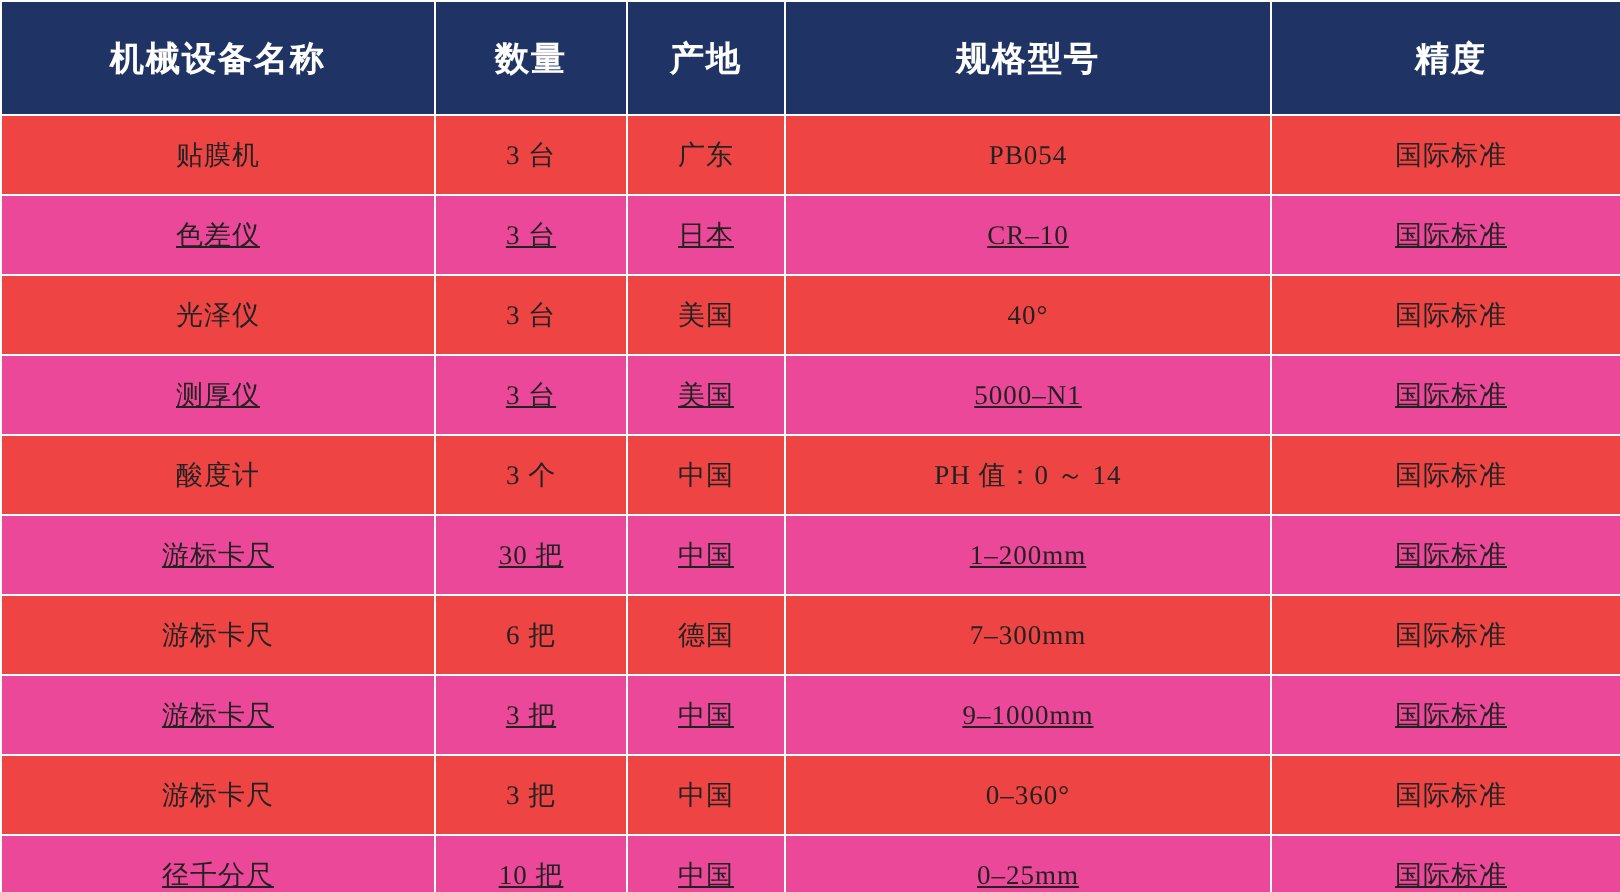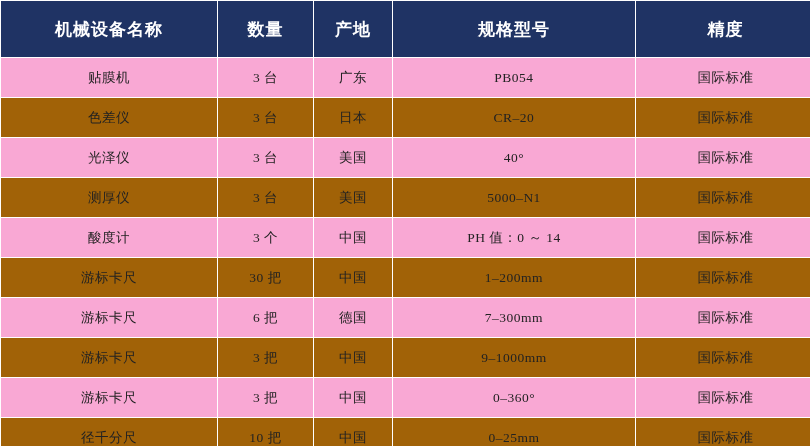--- a/index.html
+++ b/index.html
@@ -40,24 +40,25 @@
   thead th:last-child {
     border-right: 1px solid #1f3364;
   }
   tbody td {
     font-size: 13.5px;
     height: 39px;
     color: #222222;
     letter-spacing: 0.5px;
   }
   tbody tr.row-even td {
-    background: #f9a8d4;
+    background: #ef4444;
   }
   tbody tr.row-odd td {
-    background: #a16207;
+    background: #ec4899;
+    text-decoration: underline;
   }
   .col-name   { width: 216px; }
   .col-qty    { width: 95px; }
   .col-origin { width: 78px; }
   .col-spec   { width: 242px; }
   .col-acc    { width: 179px; }
 </style>
 </head>
 <body>
 
@@ -76,21 +77,21 @@
         <td class="col-name">贴膜机</td>
         <td class="col-qty">3 台</td>
         <td class="col-origin">广东</td>
         <td class="col-spec">PB054</td>
         <td class="col-acc">国际标准</td>
       </tr>
       <tr class="row-odd">
         <td class="col-name">色差仪</td>
         <td class="col-qty">3 台</td>
         <td class="col-origin">日本</td>
-        <td class="col-spec">CR–20</td>
+        <td class="col-spec">CR–10</td>
         <td class="col-acc">国际标准</td>
       </tr>
       <tr class="row-even">
         <td class="col-name">光泽仪</td>
         <td class="col-qty">3 台</td>
         <td class="col-origin">美国</td>
         <td class="col-spec">40°</td>
         <td class="col-acc">国际标准</td>
       </tr>
       <tr class="row-odd">

